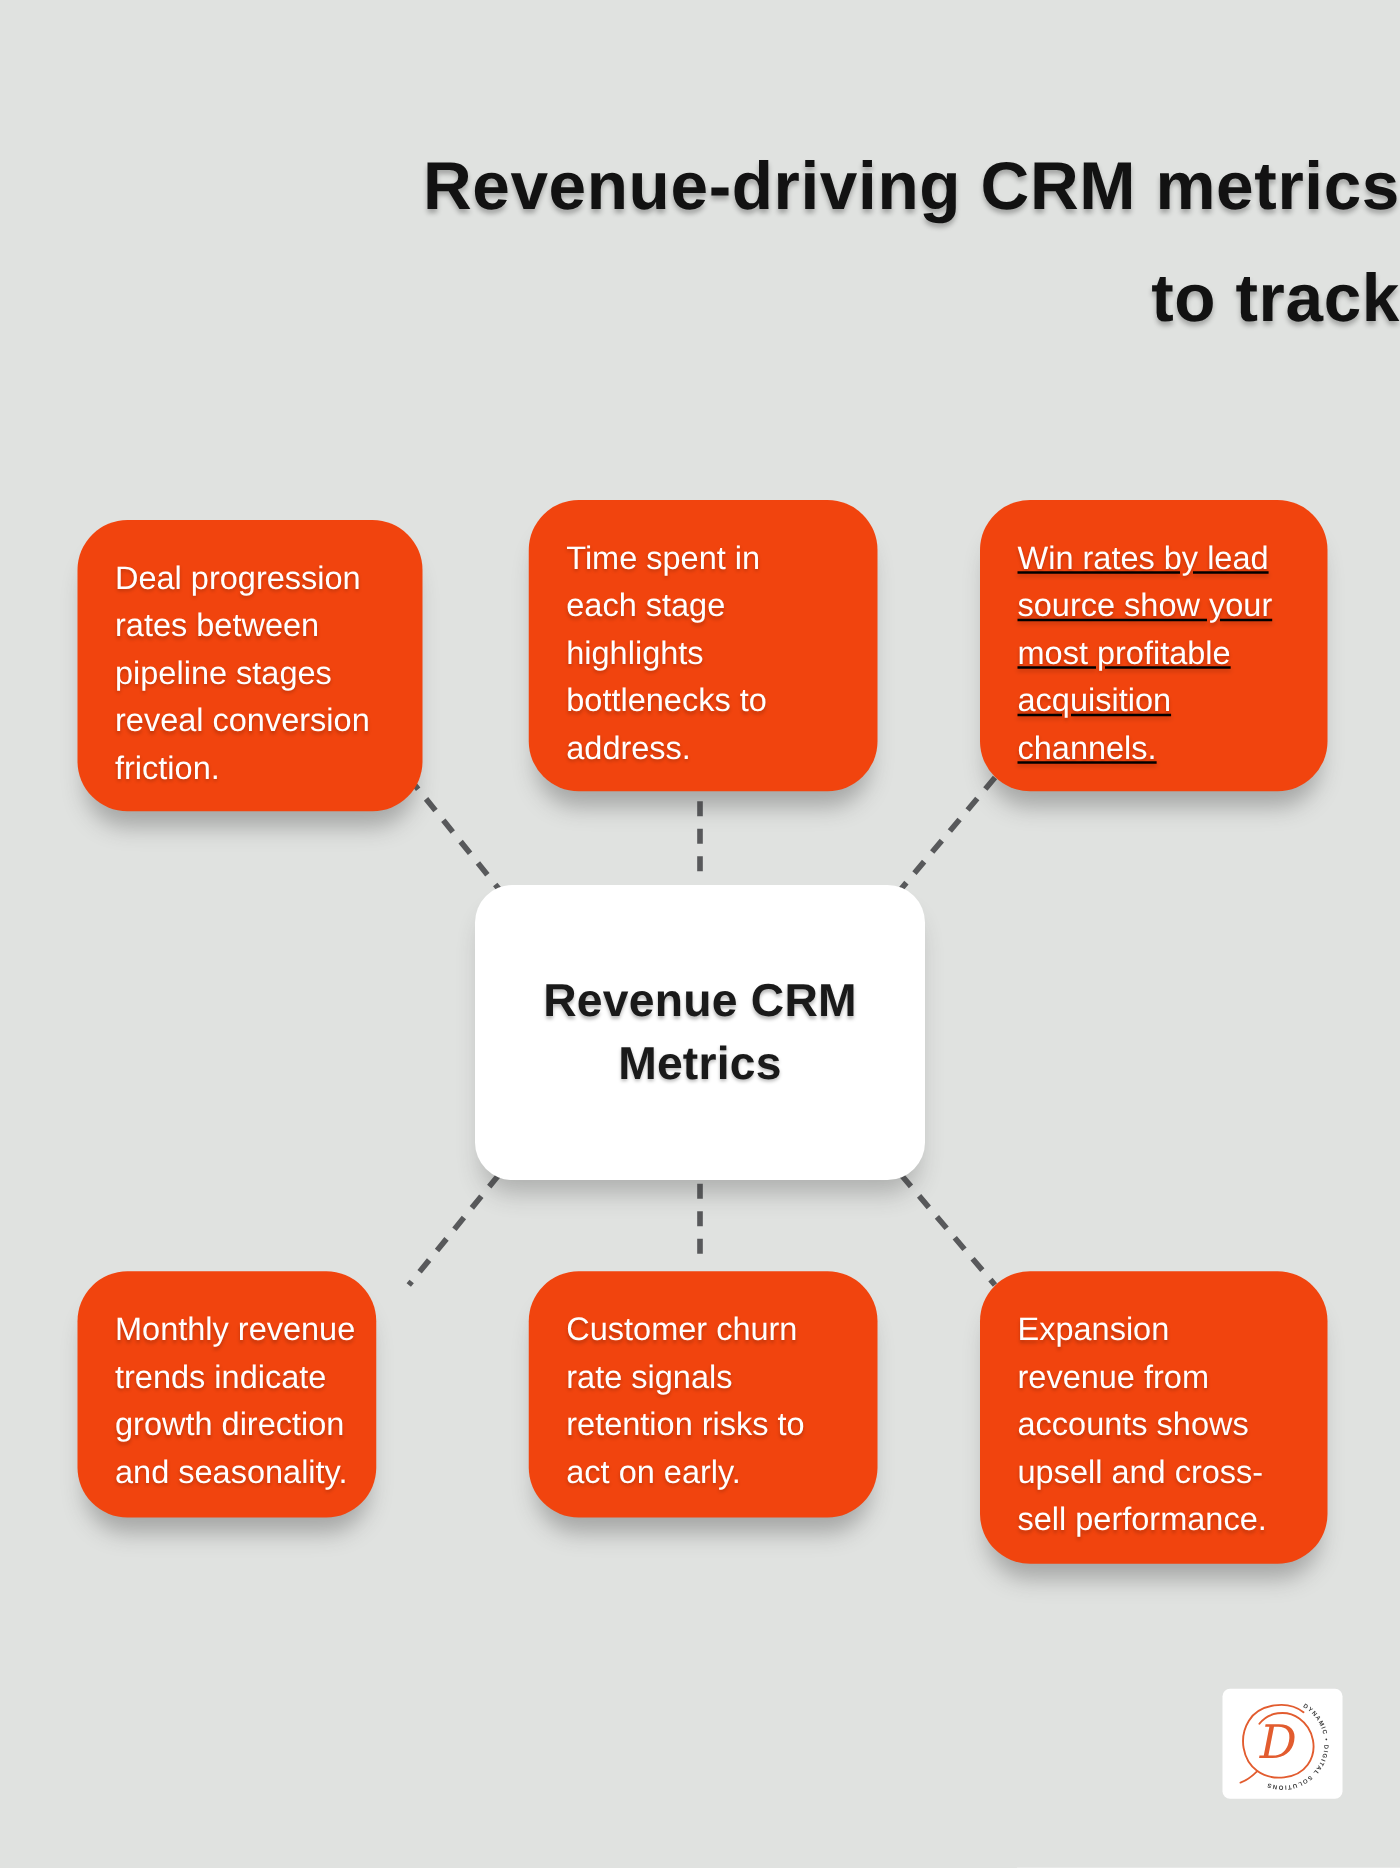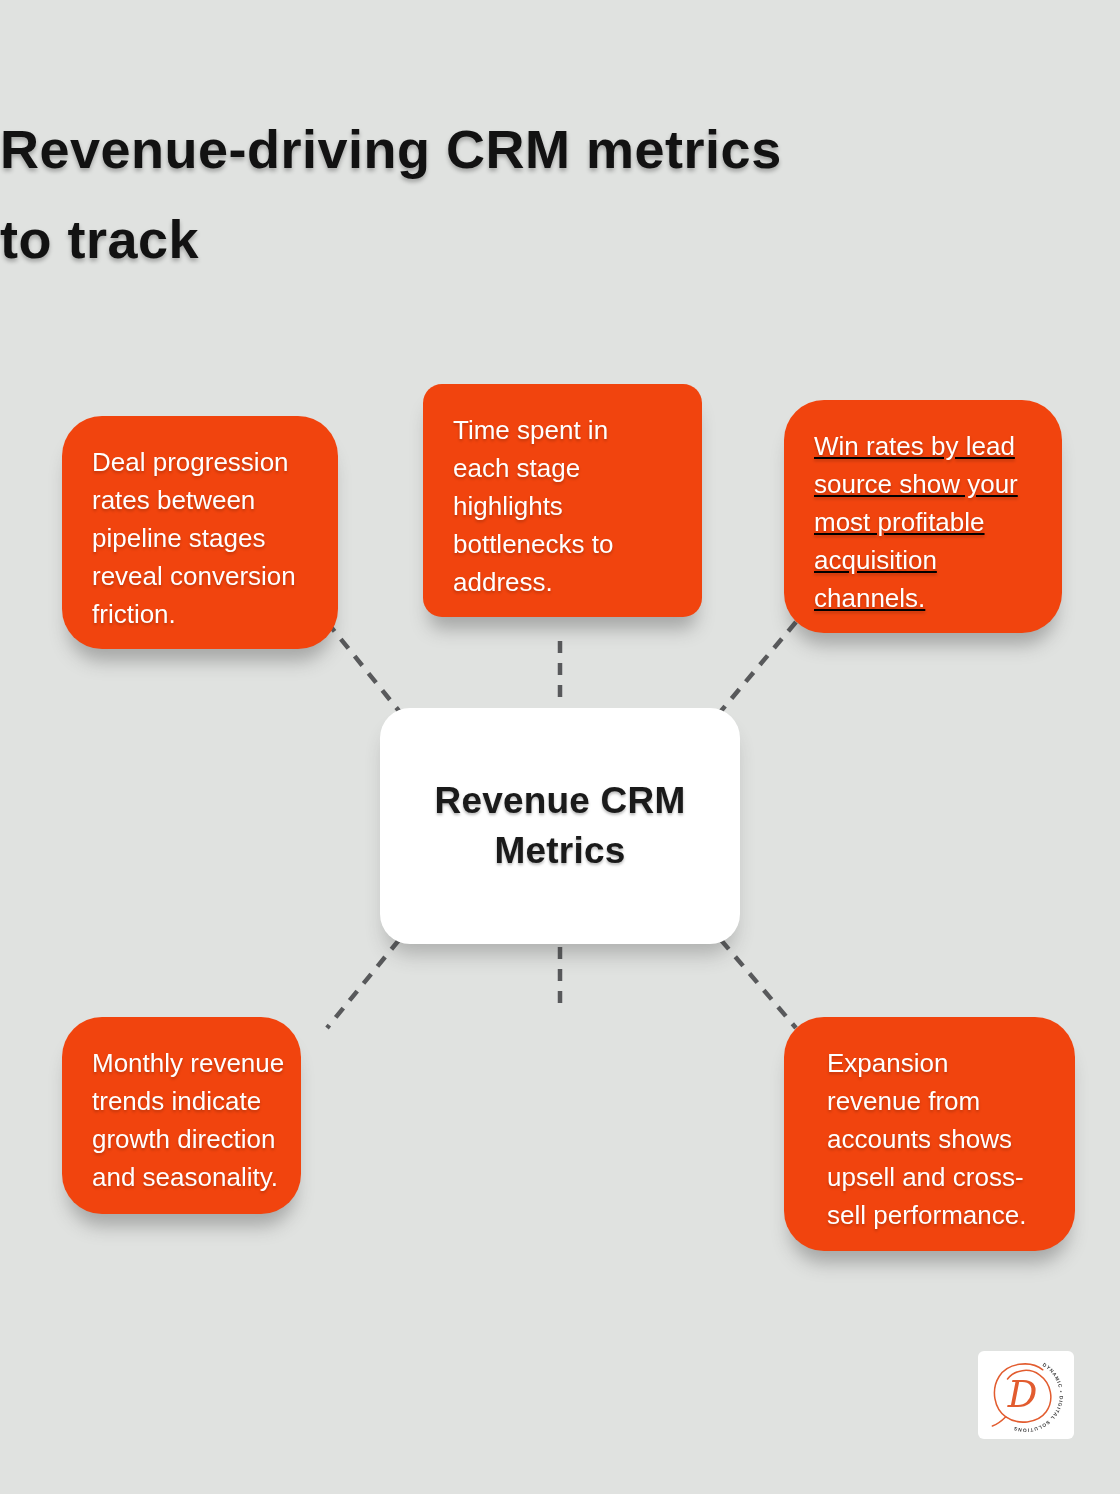--- a/index.html
+++ b/index.html
@@ -6,21 +6,21 @@
   .page{
     position:relative;
     width:1120px;height:1494px;
     background:var(--background,#E0E2E0);
     font-family:"Liberation Sans",sans-serif;
     overflow:hidden;
   }
   .title{
     position:absolute;top:104px;left:0;width:100%;
     margin:0;
-    text-align:left;
+    text-align:right;
     font-size:54px;font-weight:700;line-height:90px;letter-spacing:0.5px;
     color:var(--title-text,#121212);
     white-space:pre-line;
     text-shadow:0 3px 4px rgba(0,0,0,0.28);
   }
   .connectors{position:absolute;left:0;top:0;}
   .connectors line{
     stroke:var(--connector,#58595B);
     stroke-width:4.5;
     stroke-dasharray:12 10;
@@ -33,25 +33,25 @@
   }
   .node p{
     margin:0;
     padding:27px 10px 0 30px;
     color:var(--node-text,#FFFFFF);
     font-size:26px;line-height:38px;
     white-space:pre-line;
     text-shadow:0 2px 3px rgba(0,0,0,0.22);
   }
   .n1{left:62px;top:400px;width:276px;height:233px;margin-top:16px;}
-  .n2{left:423px;top:384px;width:279px;height:233px;border-radius:19px;}
+  .n2{left:423px;top:400px;width:279px;height:233px;}
   .n3{left:784px;top:400px;width:278px;height:233px;text-decoration:underline;}
   .n4{left:62px;top:1017px;width:239px;height:197px;}
   .n5{left:423px;top:1017px;width:279px;height:197px;}
-  .n6{left:784px;top:1017px;width:278px;height:234px;padding-left:13px;}
+  .n6{left:784px;top:1017px;width:278px;height:234px;}
   .center-card{
     position:absolute;left:380px;top:708px;width:360px;height:236px;
     background:var(--center-fill,#FFFFFF);
     border-radius:30px;
     box-shadow:0 16px 20px -6px rgba(60,60,60,0.3);
     display:flex;align-items:center;justify-content:center;
   }
   .center-card .label{
     text-align:center;
     font-size:37px;font-weight:700;line-height:50px;letter-spacing:0.2px;
@@ -123,20 +123,26 @@
 most profitable
 acquisition
 channels.</p>
   </div>
   <div class="node n4">
     <p>Monthly revenue
 trends indicate
 growth direction
 and seasonality.</p>
   </div>
+  <div class="node n5">
+    <p>Customer churn
+rate signals
+retention risks to
+act on early.</p>
+  </div>
   <div class="node n6">
     <p>Expansion
 revenue from
 accounts shows
 upsell and cross-
 sell performance.</p>
   </div>
 
   <div class="center-card">
     <div class="label">Revenue CRM

